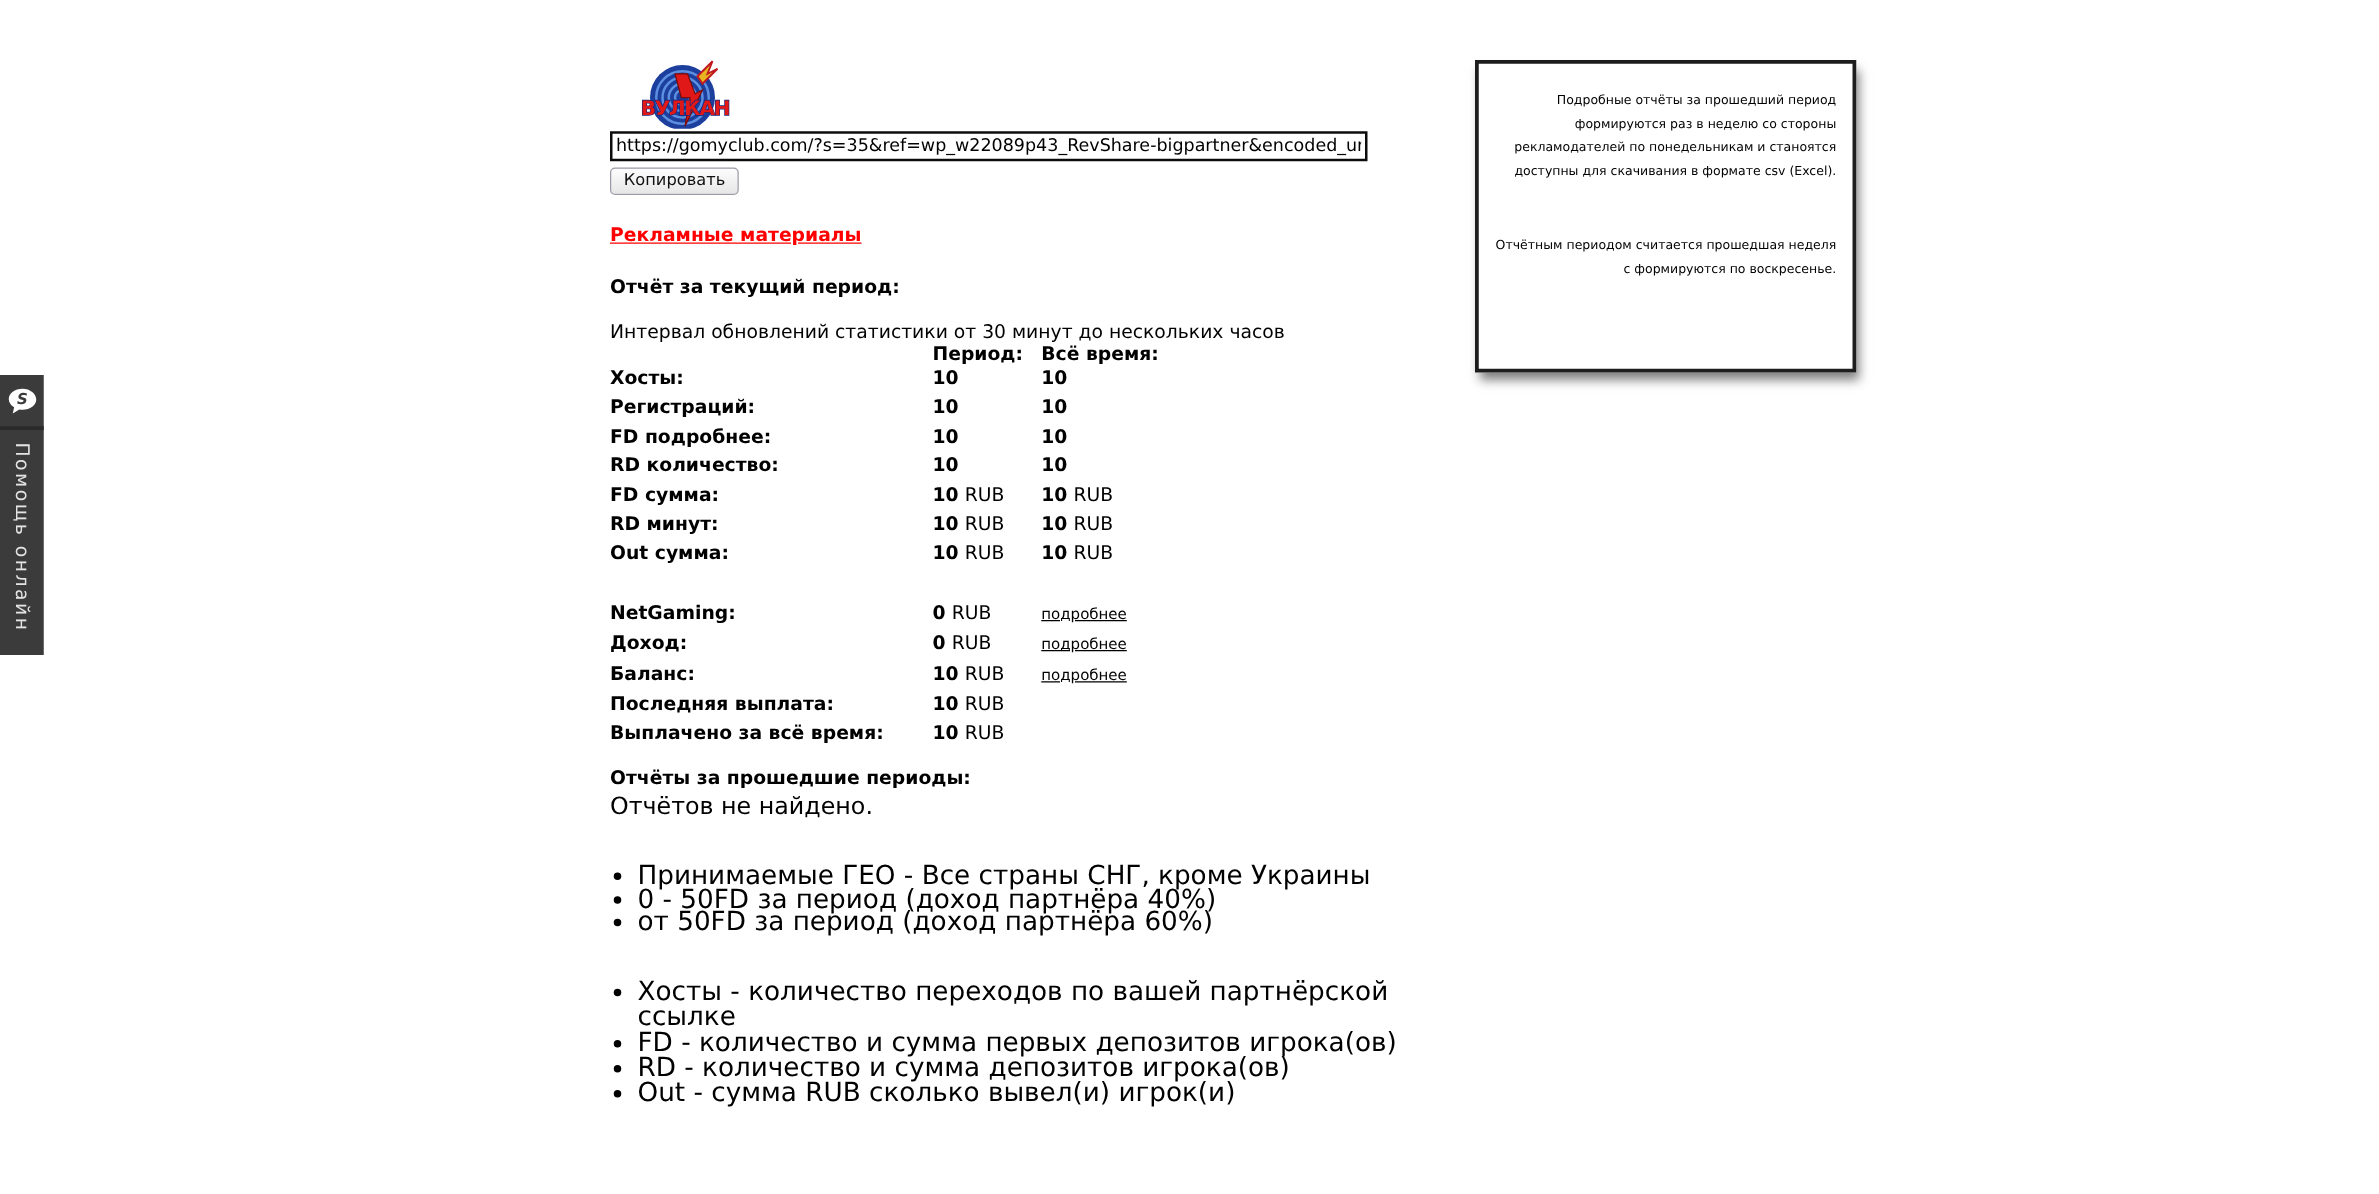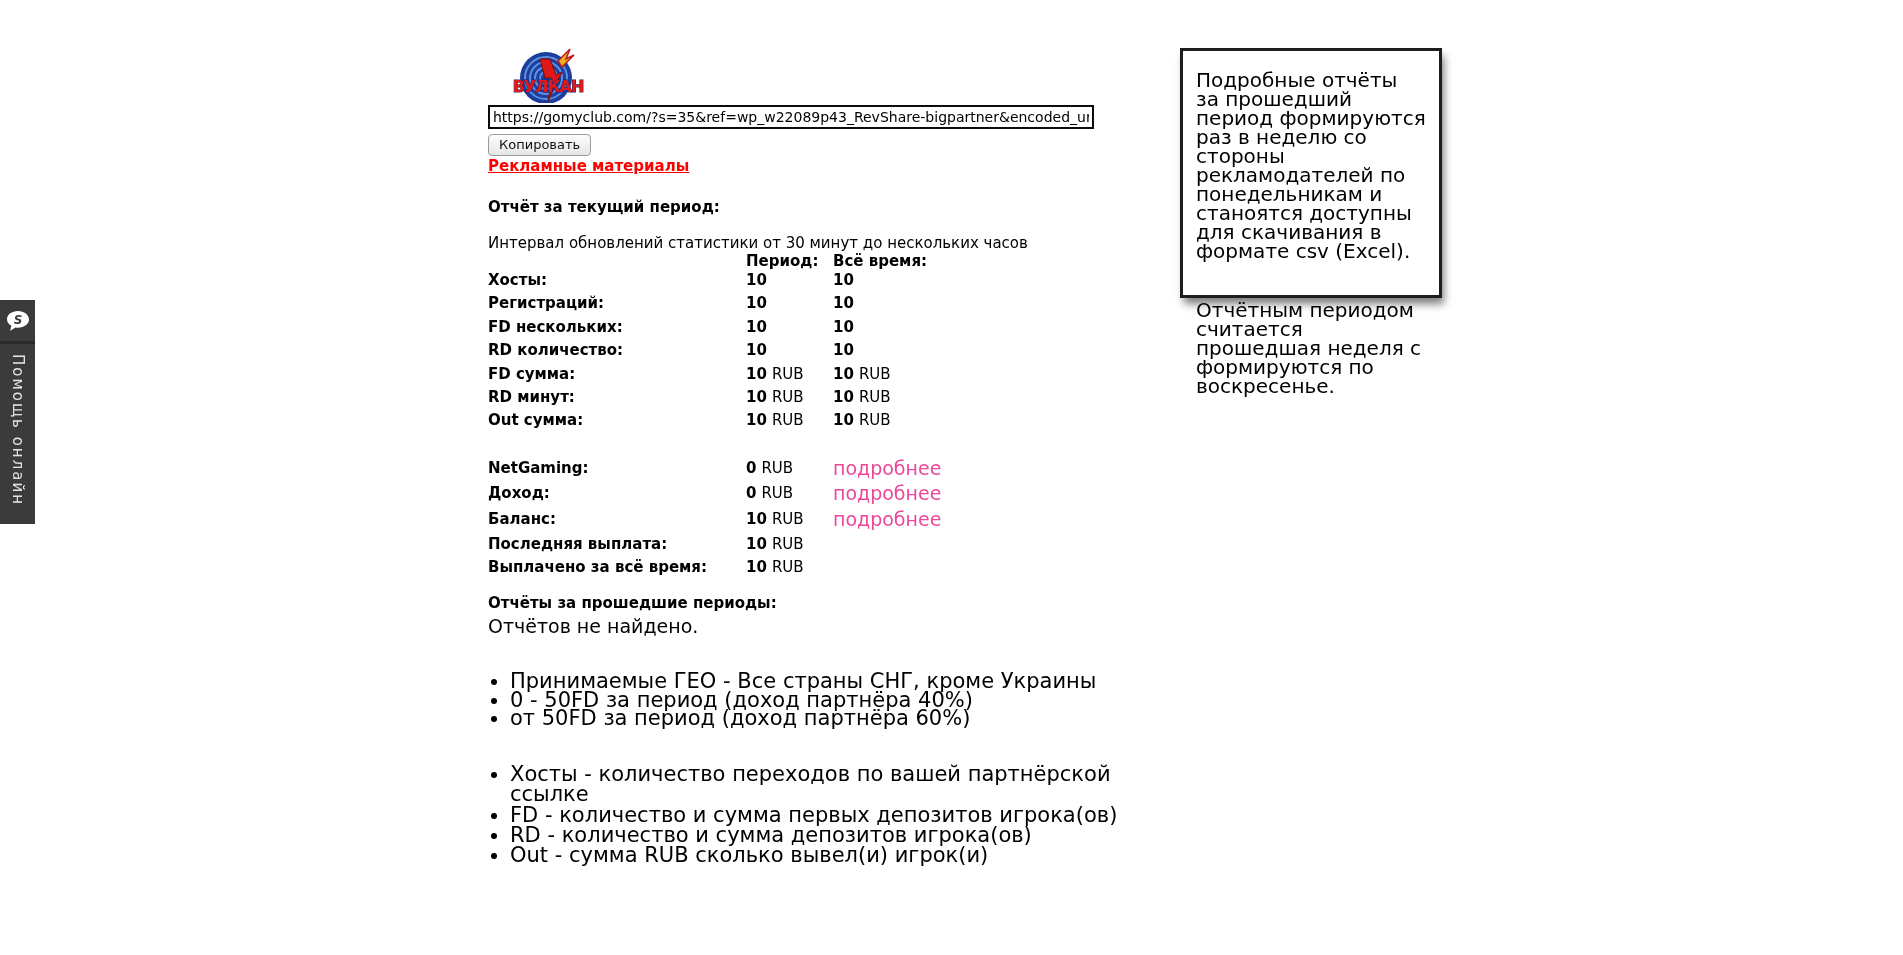--- a/index.html
+++ b/index.html
@@ -82,21 +82,21 @@
     margin-top: 5px;
     padding: 2px 10px 3px;
     font-family: "DejaVu Sans", sans-serif;
     font-size: 13px;
     color: #111;
     background: linear-gradient(#fdfdfd, #e6e6e6);
     border: 1px solid #9a9aa6;
     border-radius: 4px;
     cursor: pointer;
   }
-  .promo-row { }
+  .promo-row { margin-top: 22px; }
   a.red-link {
     color: #ff0000;
     font-weight: bold;
     font-size: 15px;
     text-decoration: underline;
     cursor: pointer;
   }
   .current-title {
     margin-top: 23px;
     font-weight: bold;
@@ -116,22 +116,23 @@
     font-size: 15px;
     line-height: 23.4px;
   }
   .grid-row.header { line-height: 16px; font-weight: bold; }
   .grid-row .lbl { font-weight: bold; }
   .grid-row b { font-weight: bold; }
   .grid-row .unit { margin-left: 5px; font-weight: normal; }
 
   .balance { margin-top: 24px; }
   a.details-link {
-    color: #ec4899;
-    font-size: 19px;
+    color: #000000;
+    font-size: 12px;
+    text-decoration: underline;
     cursor: pointer;
   }
 
   .past-title {
     margin-top: 14px;
     font-weight: bold;
     font-size: 15px;
     line-height: 19px;
   }
   .past-empty {
@@ -148,29 +149,29 @@
   ul.notes.terms li { line-height: 18.7px; }
   ul.notes.glossary li { line-height: 20.3px; }
 
   .back-row { margin-top: 25px; }
 
   
   .info-box {
     position: absolute;
     left: 1180px;
     top: 48px;
-    width: 262px;
+    width: 305px;
     height: 250px;
     box-sizing: border-box;
     border: 3px solid #1d1d1d;
     background: #ffffff;
     box-shadow: 3px 7px 8px -1px rgba(0, 0, 0, 0.5);
     padding: 20px 13px 14px;
-    text-align: left;
-    font-size: 20px;
+    text-align: right;
+    font-size: 10px;
     line-height: 19px;
   }
   .info-box p { margin: 0; }
   .info-box p + p { margin-top: 40px; }
 </style>
 </head>
 <body>
 
 <div class="help-tab">
   <div class="icon-area">
@@ -220,21 +221,21 @@
       <span class="lbl">Хосты:</span>
       <span><b>10</b><span class="unit"></span></span>
       <span><b>10</b><span class="unit"></span></span>
     </div>
     <div class="grid-row">
       <span class="lbl">Регистраций:</span>
       <span><b>10</b><span class="unit"></span></span>
       <span><b>10</b><span class="unit"></span></span>
     </div>
     <div class="grid-row">
-      <span class="lbl">FD нескольких:</span>
+      <span class="lbl">FD подробнее:</span>
       <span><b>10</b><span class="unit"></span></span>
       <span><b>10</b><span class="unit"></span></span>
     </div>
     <div class="grid-row">
       <span class="lbl">RD количество:</span>
       <span><b>10</b><span class="unit"></span></span>
       <span><b>10</b><span class="unit"></span></span>
     </div>
     <div class="grid-row">
       <span class="lbl">FD сумма:</span>

